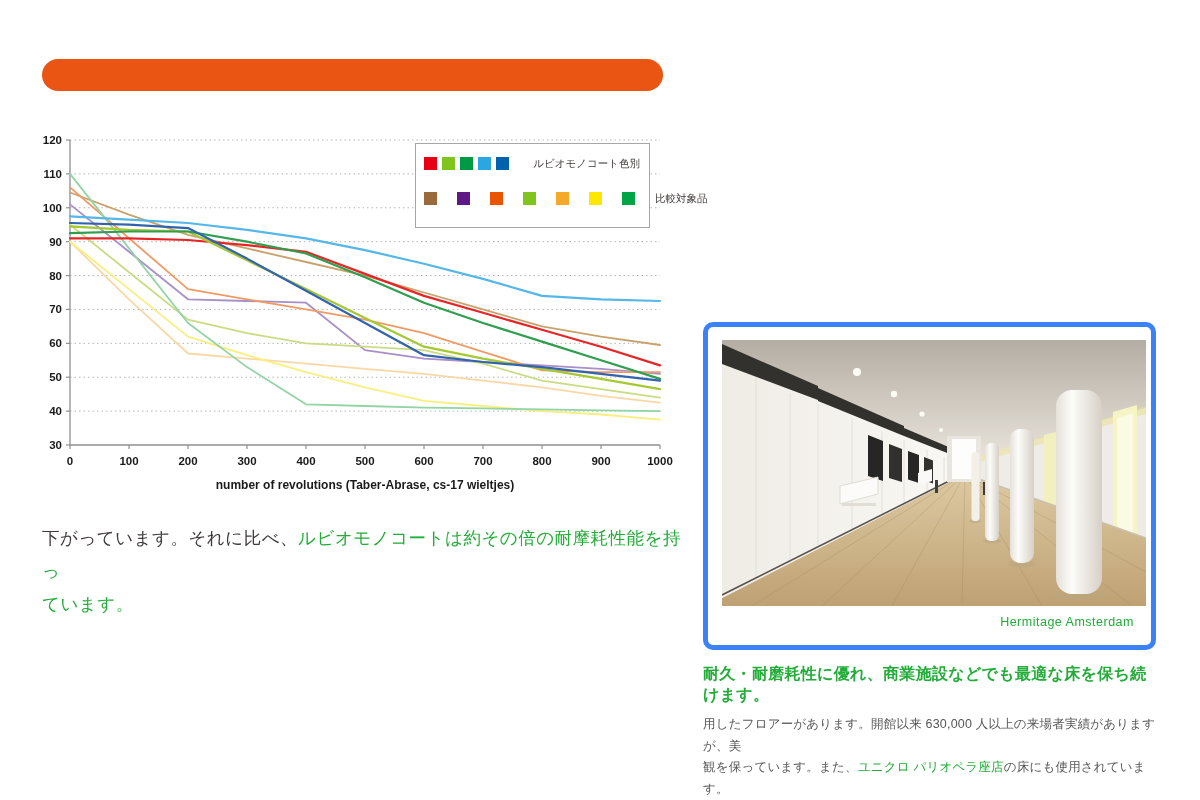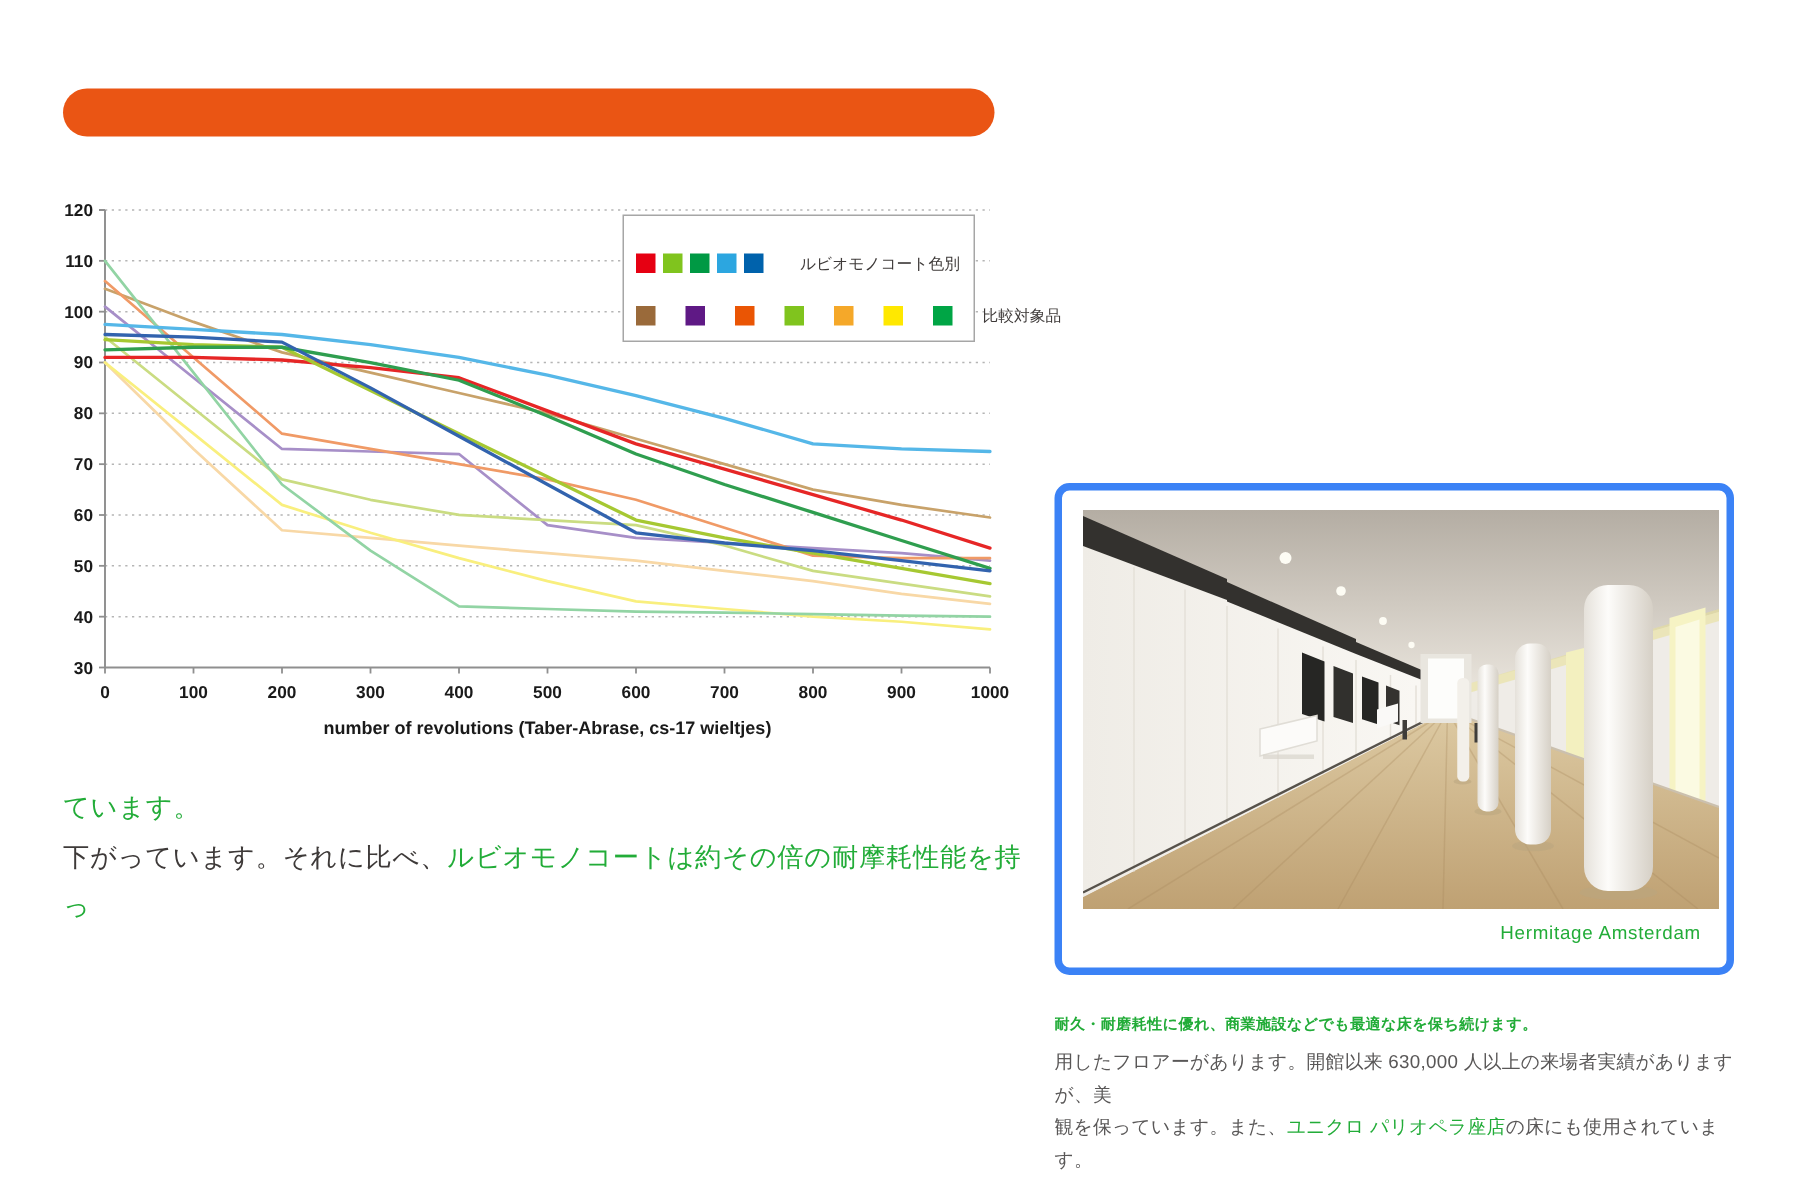--- a/index.html
+++ b/index.html
@@ -14,40 +14,40 @@
   }
   .badge-label{
     color:#ffffff;font-weight:bold;font-size:17px;line-height:32px;
     padding-left:20px;letter-spacing:1.5px;margin-top:36px;
   }
   .chart-wrap{position:absolute;left:40px;top:128px;width:640px;height:395px;}
   .legend{
     position:absolute;left:375px;top:15px;width:235px;height:85px;
     background:#ffffff;border:1px solid #a6a6a6;box-sizing:border-box;
   }
-  .legend-row{position:absolute;left:8px;right:9px;height:13px;display:flex;align-items:center;gap:5px;margin-top:12px;}
+  .legend-row{position:absolute;left:8px;right:9px;height:13px;display:flex;align-items:center;gap:5px;}
   .legend-row.r0{top:13px;}
   .legend-row.r1{top:48px;gap:20px;}
   .swatch{width:13px;height:13px;flex:0 0 auto;}
   .legend-label{margin-left:auto;font-size:10.5px;color:var(--text-dark);white-space:nowrap;}
   .description{
     position:absolute;left:42px;top:522px;width:640px;
     font-size:17.5px;line-height:33px;color:var(--text-dark);letter-spacing:0.5px;
   }
   .green{color:var(--accent-green);}
   .photo-card{
     position:absolute;left:703px;top:322px;width:453px;height:328px;
     background:#ffffff;border:5px solid #3b82f6;border-radius:10px;box-sizing:border-box;
   }
   .photo{position:absolute;left:14px;top:13px;width:424px;height:266px;overflow:hidden;background:#ddd8d0;}
   .photo-caption{
     position:absolute;right:17px;top:288px;color:var(--accent-green);font-size:12.5px;letter-spacing:0.5px;
   }
   .info{position:absolute;left:703px;top:660px;width:458px;}
-  .info-heading{color:var(--accent-green);font-weight:bold;font-size:10px;letter-spacing:0.3px;margin:16px 0 8px 0;}
+  .info-heading{color:var(--accent-green);font-weight:bold;font-size:16px;letter-spacing:0.3px;margin:4px 0 8px 0;}
   .info-body{font-size:12.5px;line-height:21.5px;color:var(--text-body);letter-spacing:0.2px;}
   svg text{font-family:"Liberation Sans","DejaVu Sans",sans-serif;}
 </style>
 </head>
 <body style="--accent-orange: #ea5514; --accent-green: #22ac38; --text-dark: #3e3a39; --text-body: #595757;">
 
 <div class="badge">
   <div class="badge-label">耐磨耗試験データ</div>
 </div>
 
@@ -136,22 +136,22 @@
         <span class="swatch" style="background: rgb(128, 196, 30);"></span>
         <span class="swatch" style="background: rgb(245, 168, 41);"></span>
         <span class="swatch" style="background: rgb(255, 232, 0);"></span>
         <span class="swatch" style="background: rgb(0, 165, 69);"></span>
         <span class="legend-label">比較対象品</span>
       </div>
     </div>
 </div>
 
 <div class="description" id="description-box">
+    <div><span>下がっています。それに比べ、</span><span class="green">ルビオモノコートは約その倍の耐摩耗性能を持っ</span></div>
     <div><span class="green">ています。</span></div>
-    <div><span>下がっています。それに比べ、</span><span class="green">ルビオモノコートは約その倍の耐摩耗性能を持っ</span></div>
   </div>
 
 <div class="photo-card">
   <div class="photo">
     <svg width="424" height="266" viewBox="0 0 424 266">
       <defs>
         <linearGradient id="ceilg" x1="0" y1="0" x2="0" y2="1">
           <stop offset="0" stop-color="#b4ada3"></stop>
             <stop offset="1" stop-color="#e9e4dc"></stop>
         </linearGradient>

